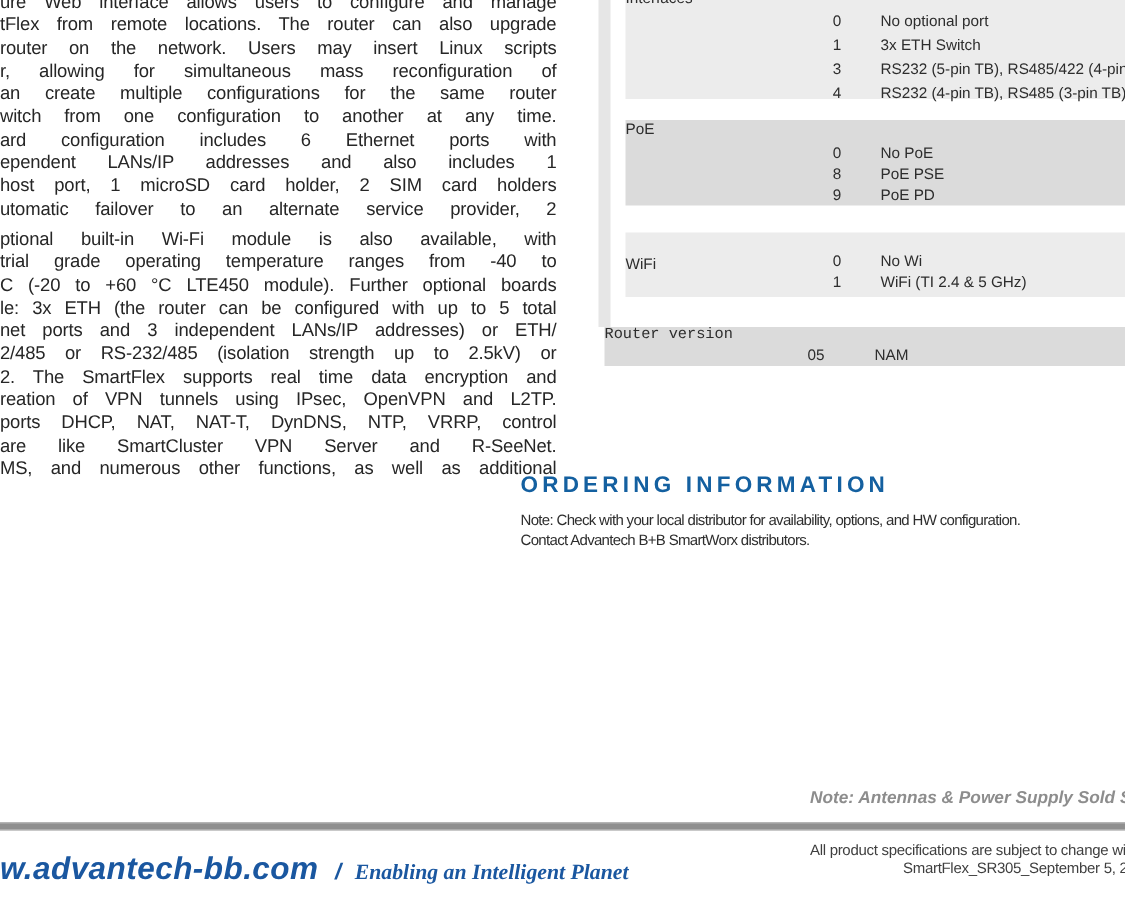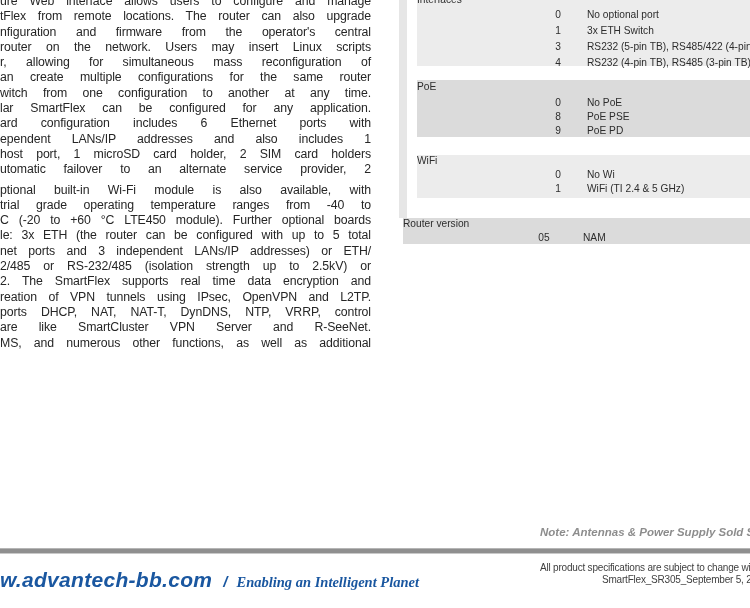--- a/index.html
+++ b/index.html
@@ -31,23 +31,23 @@
   .trow{position:absolute;left:0;width:100%;line-height:13px;}
   .trow .code{position:absolute;left:96px;width:90px;text-align:center;}
   .trow .desc{position:absolute;left:170px;white-space:nowrap;}
   .sec-router .trow .desc{left:180px;}
 
   #sec-interfaces{left:417px;top:0;width:343px;height:66px;}
   #sec-interfaces .hdr{top:-6px;}
   #sec-poe{left:417px;top:80px;width:343px;height:57px;}
   #sec-poe .hdr{top:1px;}
   #sec-wifi{left:417px;top:155px;width:343px;height:43px;}
-  #sec-wifi .hdr{top:0;}
+  #sec-wifi .hdr{top:16px;}
   #sec-router{left:403px;top:218px;width:357px;height:26px;}
-  #sec-router .hdr{top:0;}
+  #sec-router .hdr{top:0;font-family:Liberation Mono, monospace;}
 
   
   .ordering{position:absolute;left:347px;top:316px;width:400px;}
   .ordering h2{
     margin:0;font-size:15px;font-weight:800;letter-spacing:2.8px;
     color:#1460a0;line-height:15px;
   }
   .ordering .note{
     margin-top:11px;font-size:10px;letter-spacing:-0.45px;
     color:#2e2e2e;line-height:12.8px;white-space:nowrap;
@@ -80,26 +80,24 @@
 </style>
 </head>
 <body>
 
 <div class="page">
 
   <div class="left-col">
     <div class="para">
       <div class="line">ure Web interface allows users to configure and manage</div>
       <div class="line">tFlex from remote locations. The router can also upgrade</div>
-      <div class="line">nfiguration and firmware from the operator's central</div>
       <div class="line">router on the network. Users may insert Linux scripts</div>
       <div class="line">r, allowing for simultaneous mass reconfiguration of</div>
       <div class="line">an create multiple configurations for the same router</div>
       <div class="line">witch from one configuration to another at any time.</div>
-      <div class="line">lar SmartFlex can be configured for any application.</div>
       <div class="line">ard configuration includes 6 Ethernet ports with</div>
       <div class="line">ependent LANs/IP addresses and also includes 1</div>
       <div class="line">host port, 1 microSD card holder, 2 SIM card holders</div>
       <div class="line">utomatic failover to an alternate service provider, 2</div>
     </div>
     <div class="para para2">
       <div class="line">ptional built-in Wi-Fi module is also available, with</div>
       <div class="line">trial grade operating temperature ranges from -40 to</div>
       <div class="line">C (-20 to +60 °C LTE450 module). Further optional boards</div>
       <div class="line">le: 3x ETH (the router can be configured with up to 5 total</div>
@@ -164,20 +162,27 @@
   </div>
 
   <div class="sec sec-dark sec-router" id="sec-router">
     <div class="hdr">Router version</div>
     <div class="trow" style="top:13px;">
       <span class="code">05</span>
       <span class="desc">NAM</span>
     </div>
   </div>
 
+  <div class="ordering">
+    <h2>ORDERING INFORMATION</h2>
+    <div class="note">
+      <div>Note: Check with your local distributor for availability, options, and HW configuration.</div>
+      <div>Contact Advantech B+B SmartWorx distributors.</div>
+    </div>
+  </div>
 
   <div class="antenna-note">Note: Antennas &amp; Power Supply Sold Se</div>
   <div class="footer-rule"></div>
 
   <div class="brand">
     <span class="url">w.advantech-bb.com</span>
     <span class="slash">/</span>
     <span class="tagline">Enabling an Intelligent Planet</span>
   </div>
 

